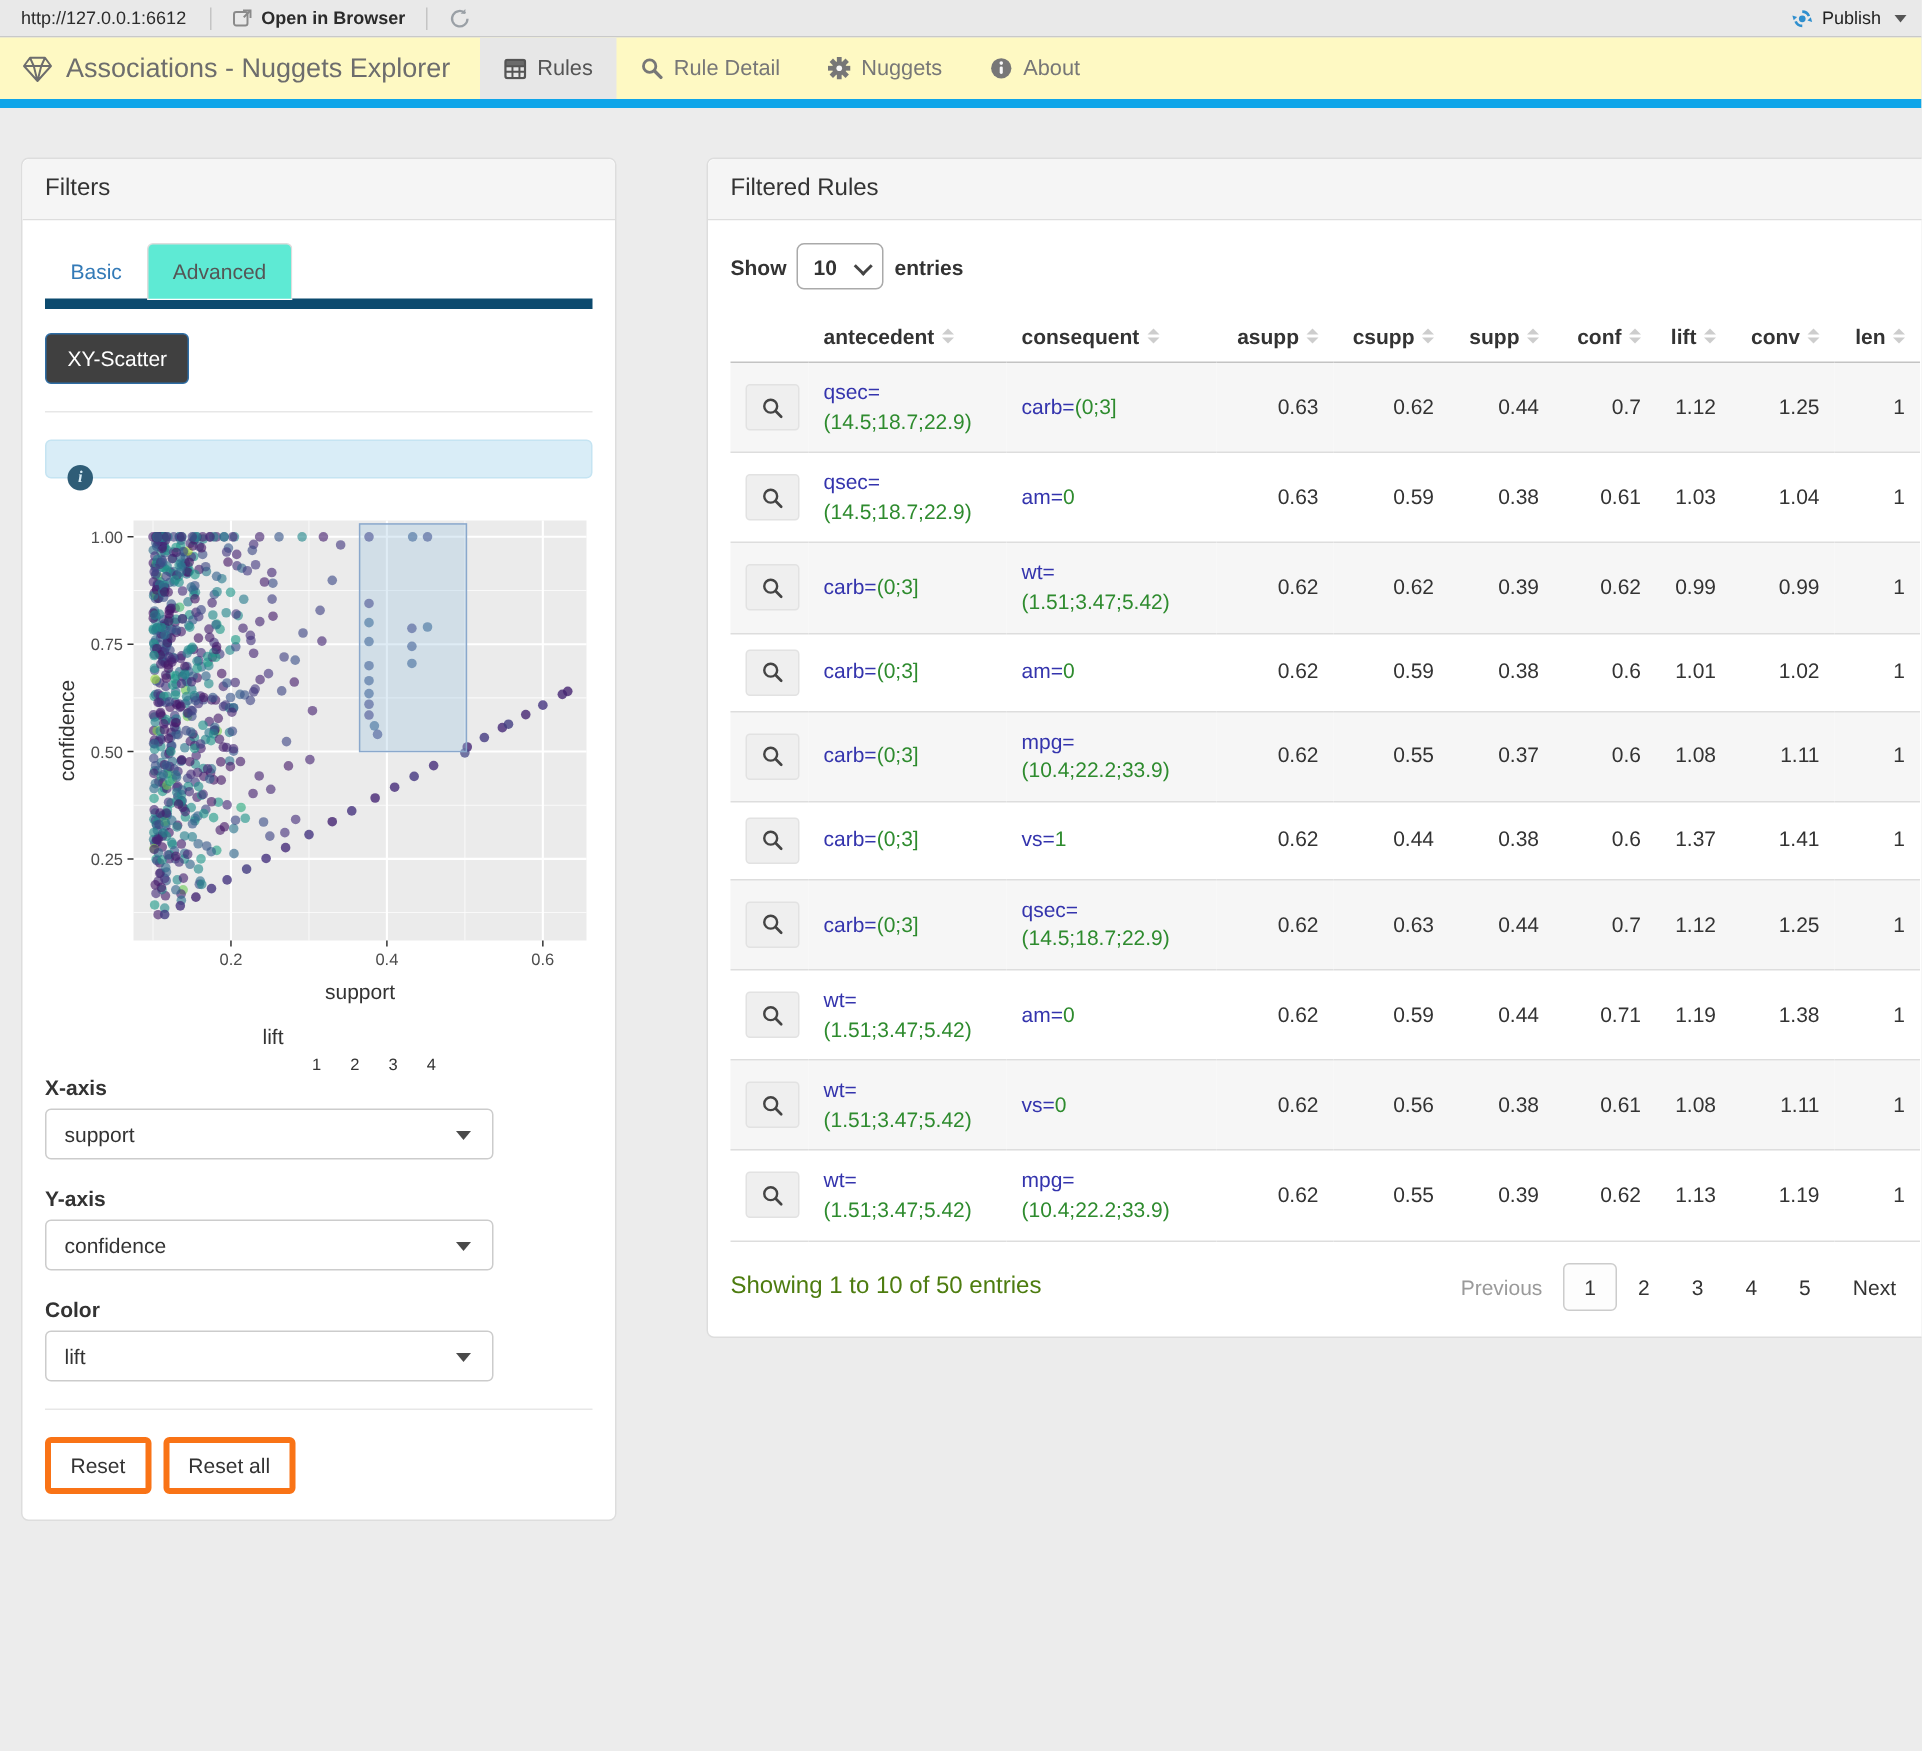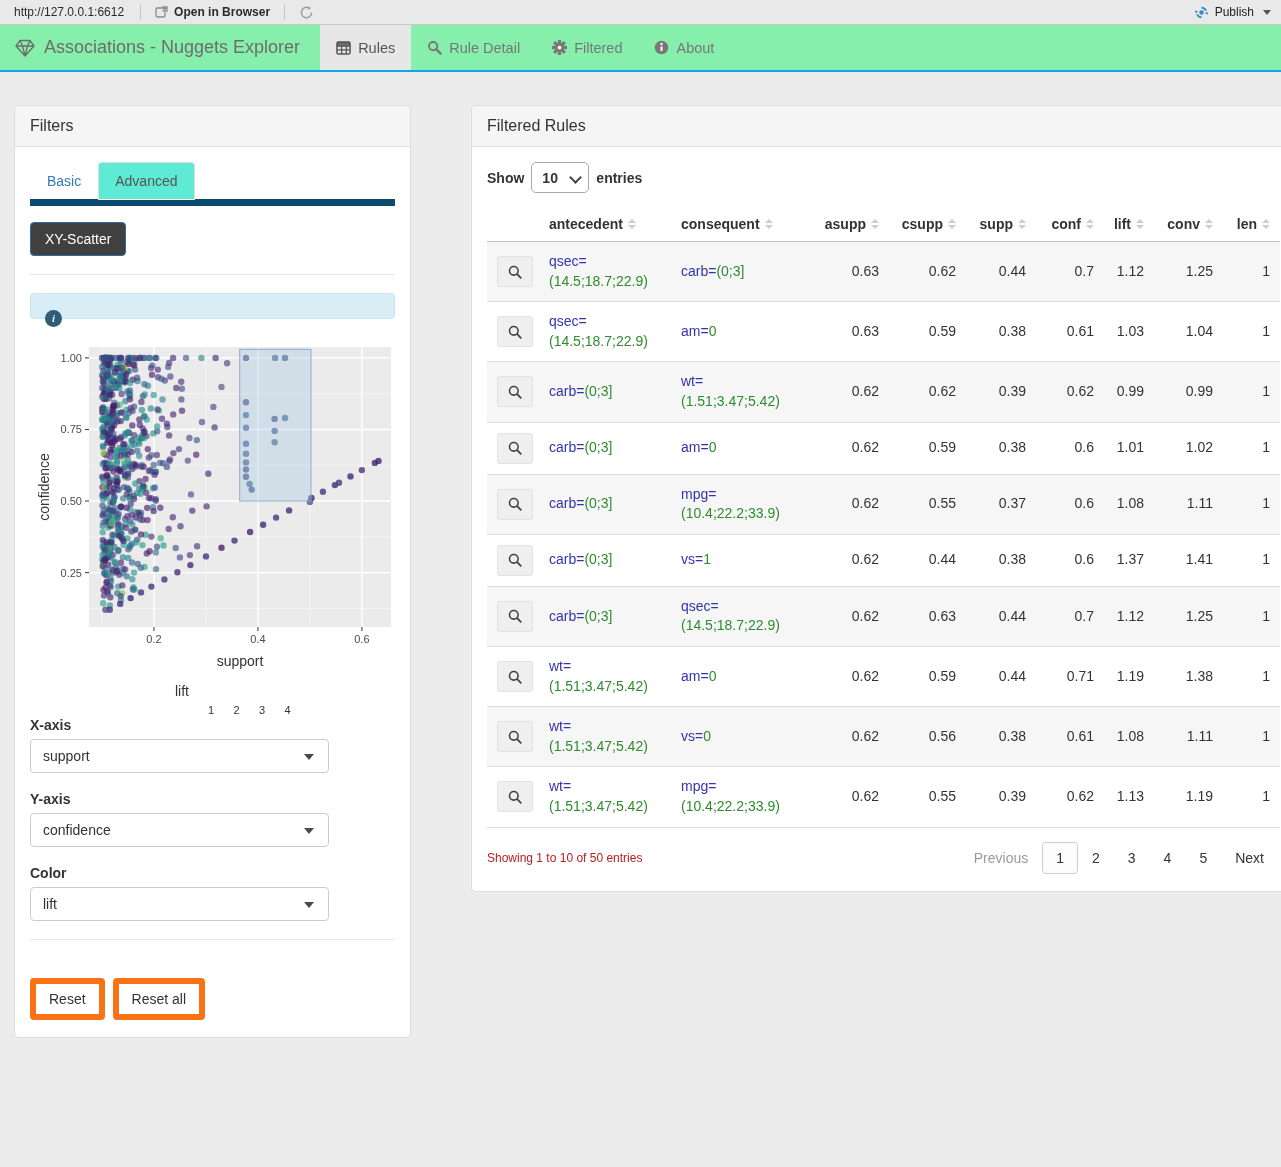--- a/index.html
+++ b/index.html
@@ -18,21 +18,21 @@
   }
   .topbar .url { padding: 0 10px 0 4px; }
   .topbar .sep { width: 1px; height: 15px; background: #c4c4c4; margin: 0 6px; }
   .topbar .openb { display: flex; align-items: center; gap: 6px; font-weight: 700; padding: 0 8px; cursor: default; }
   .topbar .reload { display: flex; align-items: center; padding: 0 8px; }
   .topbar .pubwrap { margin-left: auto; display: flex; align-items: center; gap: 6px; }
   .topbar .pub-label { font-size: 12px; color: #222; }
   .caret-down { width: 0; height: 0; border-left: 4px solid transparent; border-right: 4px solid transparent; border-top: 5px solid #555; margin-left: 3px; }
   
   .navbar {
-    height: 47px; background: #86efac; border-bottom: 2px solid #0ea5e9;
+    height: 47px; background: #fef9c3; border-bottom: 6px solid #0ea5e9;
     display: flex; align-items: stretch;
   }
   .brand { display: flex; align-items: center; gap: 9px; padding: 0 20px 0 15px; font-size: 18px; color: #6d6d6d; }
   .nav-tab { display: flex; align-items: center; gap: 7px; padding: 0 16px; font-size: 14.5px; color: #777; cursor: pointer; }
   .nav-tab.active { background: #e7e7e7; color: #555; }
   
   .content { display: flex; align-items: flex-start; padding: 33px 14px 0 14px; gap: 33px; }
   .card { background: #fff; border: 1px solid #ddd; border-radius: 5px; }
   .card-header { background: #f5f5f5; border-bottom: 1px solid #ddd; border-radius: 5px 5px 0 0; padding: 11px 15px; font-size: 16px; color: #333; }
   .card-body { padding: 15px; }
@@ -75,22 +75,22 @@
   .selectize {
     position: relative; width: 299px; height: 34px; background: #fff; border: 1px solid #ccc;
     border-radius: 4px; font-size: 14px; color: #333; display: flex; align-items: center;
     padding: 0 12px; cursor: pointer;
   }
   .selectize .sel-caret {
     position: absolute; right: 14px; top: 14px; width: 0; height: 0;
     border-left: 5px solid transparent; border-right: 5px solid transparent; border-top: 6px solid #4a4a4a;
   }
   .btn-default {
-    background: #fff; border: 6px solid #f97316; color: #333; font-size: 14px;
-    padding: 7px 13px; border-radius: 4px; cursor: pointer; font-family: inherit; margin-top: 20px;
+    background: #fff; border: 4px solid #f97316; color: #333; font-size: 14px;
+    padding: 7px 13px; border-radius: 4px; cursor: pointer; font-family: inherit;
   }
   .btn-row { display: flex; gap: 8px; margin: 16px 0 2px; }
   
   .show-row { display: flex; align-items: center; gap: 7px; font-size: 14px; font-weight: 700; color: #333; margin-bottom: 14px; }
   .len-select-wrap { position: relative; }
   .len-select {
     width: 58px; height: 31px; border: 1px solid #aaa; border-radius: 5px; background: #fff;
     font-size: 14px; font-weight: 700; color: #333; padding: 0 18px 0 10px;
     appearance: none; -webkit-appearance: none; font-family: inherit;
   }
@@ -121,21 +121,21 @@
   table.rules tbody tr:nth-child(odd) { background: #f6f6f6; }
   .zoom-btn {
     width: 36px; height: 31px; background: #efefef; border: 1px solid #e2e2e2; border-radius: 3px;
     display: flex; align-items: center; justify-content: center; cursor: pointer;
   }
   .attr-name { color: #3434ad; }
   .attr-value { color: #2e8b2e; }
   .ante-cell span, .cons-cell span { display: inline-block; }
   
   .tfoot-row { display: flex; align-items: center; margin-top: 14px; padding-bottom: 2px; }
-  .tinfo { font-size: 12px; color: #b91c1c; }
+  .tinfo { font-size: 16px; color: #4d7c0f; }
   .pager { margin-left: auto; display: flex; align-items: center; }
   .page-item { font-size: 14px; color: #333; padding: 7px 13px; cursor: pointer; border: 1px solid transparent; }
   .page-item.disabled { color: #9a9a9a; cursor: default; }
   .page-item.active { border: 1px solid #ccc; border-radius: 4px; background: #fdfdfd; }
   svg { display: block; }
 </style>
 </head>
 <body>
 
 <div class="topbar">
@@ -214,21 +214,21 @@
                 <rect x="4" y="-1.7" width="4" height="3.4"></rect>
                 <rect x="-1.7" y="-8" width="3.4" height="4" transform="rotate(45)"></rect>
                 <rect x="-1.7" y="4" width="3.4" height="4" transform="rotate(45)"></rect>
                 <rect x="-8" y="-1.7" width="4" height="3.4" transform="rotate(45)"></rect>
                 <rect x="4" y="-1.7" width="4" height="3.4" transform="rotate(45)"></rect>
               </g>
             </g>
             <circle r="2" fill="#f8f8f8"></circle>
           </svg>
         </span>
-        <span>Filtered</span>
+        <span>Nuggets</span>
       </div>
       <div class="nav-tab">
         <span>
           <svg width="15" height="15" viewBox="0 0 16 16">
             <circle cx="8" cy="8" r="7.2" fill="currentColor"></circle>
             <rect x="6.9" y="6.7" width="2.2" height="5.3" rx="1" fill="#f8f8f8"></rect>
             <circle cx="8" cy="4.3" r="1.3" fill="#f8f8f8"></circle>
           </svg>
         </span>
         <span>About</span>

